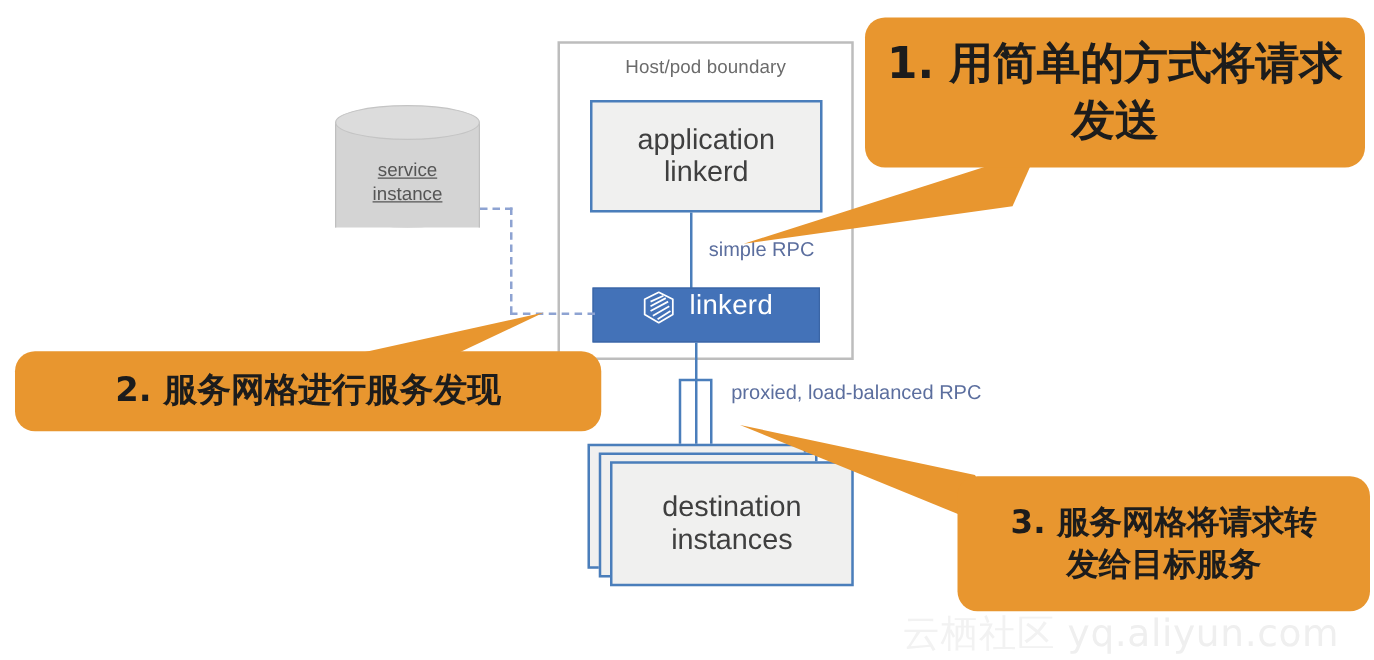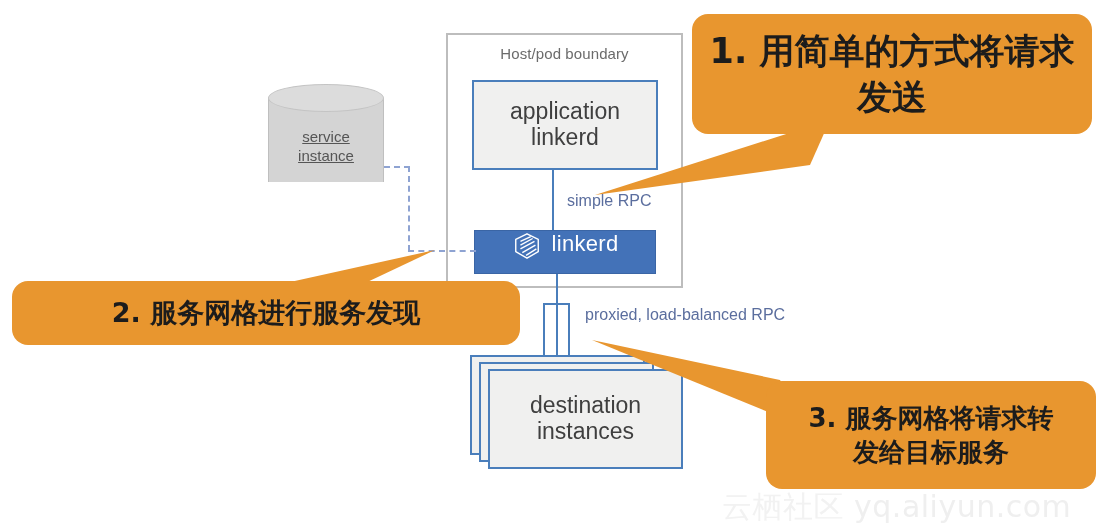--- a/index.html
+++ b/index.html
@@ -120,21 +120,21 @@
     color:#1c1c1c;
     display:flex;align-items:center;justify-content:center;
     text-align:center;
     font-family:"DejaVu Sans","Liberation Sans",sans-serif;
     font-weight:bold;
     line-height:1.32;
     box-sizing:border-box;
     padding:6px 12px;
   }
   .callout-1{left:692px;top:14px;width:400px;height:120px;font-size:35px;}
-  .callout-2{left:12px;top:281px;width:508px;height:64px;font-size:27px;}
+  .callout-2{left:12px;top:281px;width:469px;height:64px;font-size:27px;}
   .callout-3{left:766px;top:381px;width:330px;height:108px;font-size:26px;}
   .tail{position:absolute;overflow:visible;}
   
   .watermark{
     position:absolute;left:722px;top:487px;
     font-size:30px;color:#efefef;
     font-family:"DejaVu Sans","Liberation Sans",sans-serif;
     white-space:nowrap;letter-spacing:.5px;
     pointer-events:none;
   }

